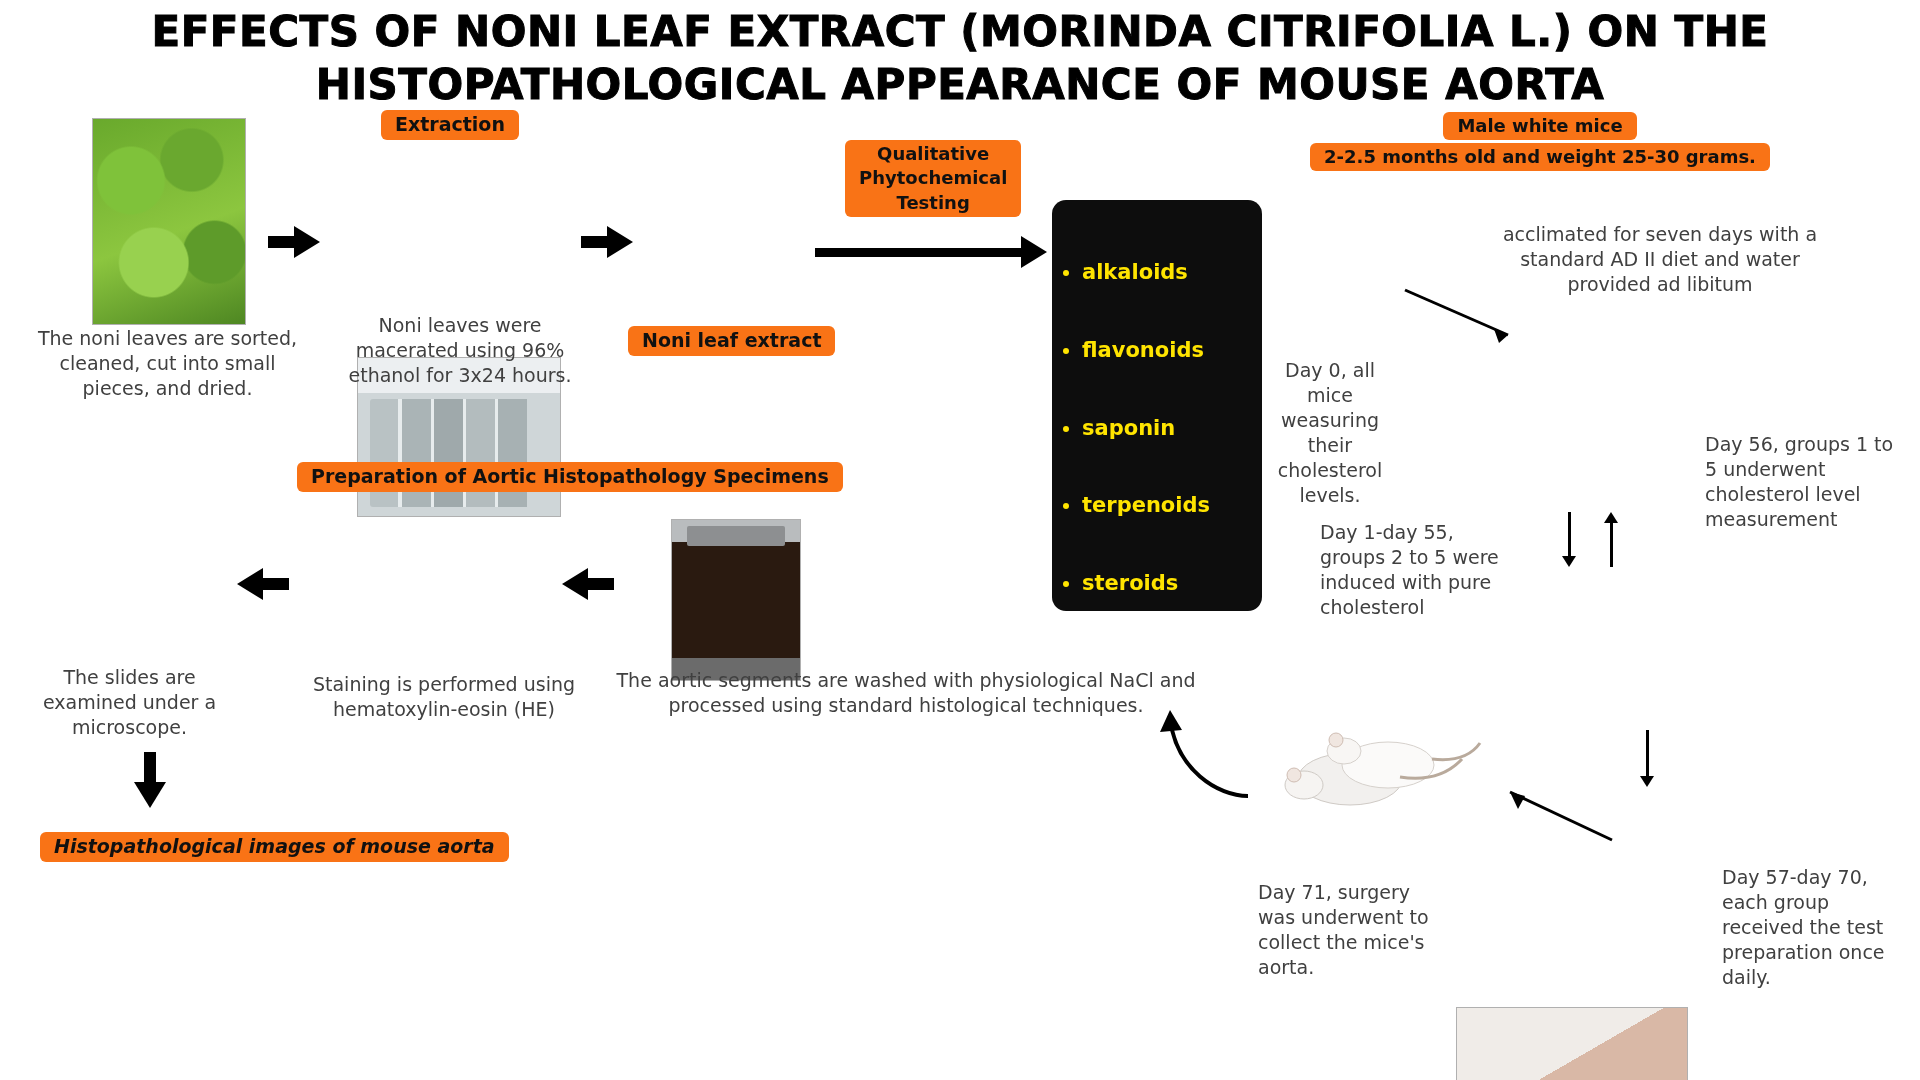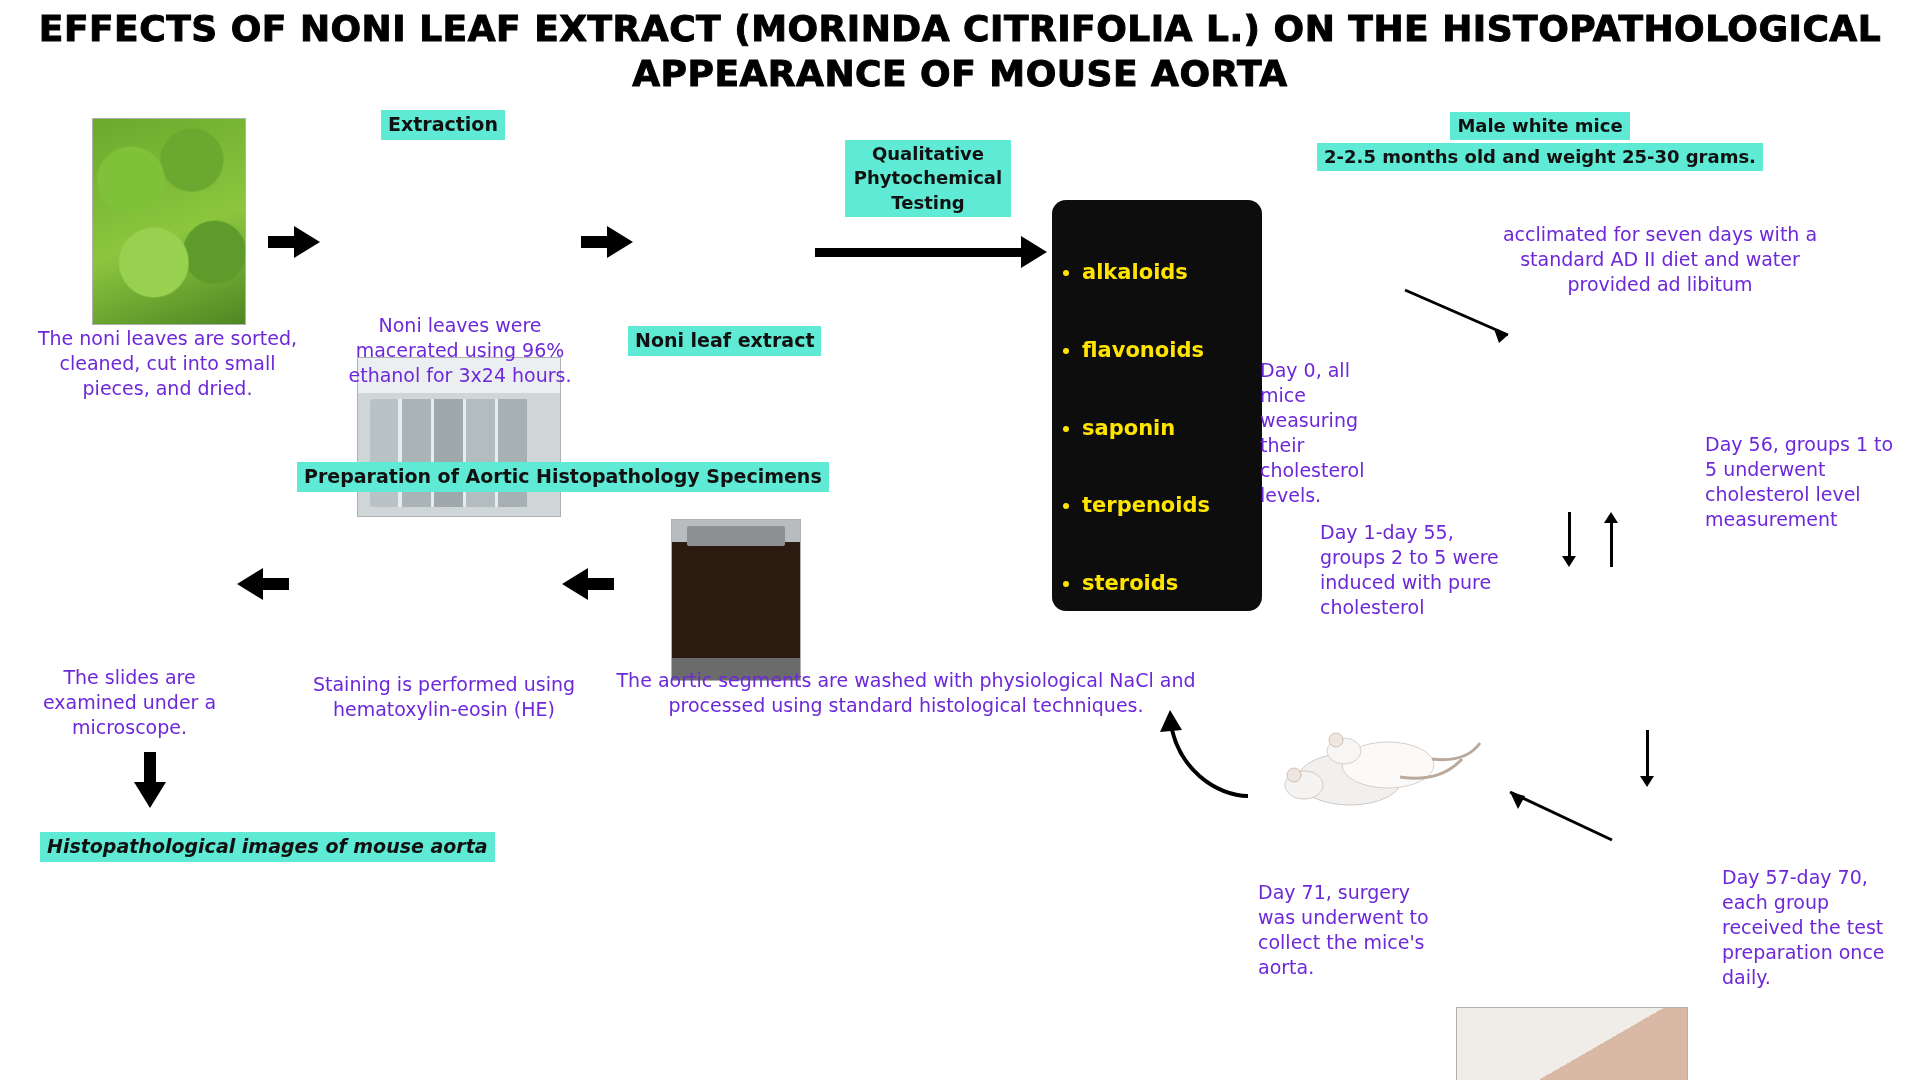--- a/index.html
+++ b/index.html
@@ -7,34 +7,34 @@
     width:1920px;height:1080px;position:relative;
     background:#ffffff;
     font-family:"DejaVu Sans", sans-serif;
     overflow:hidden;
   }
   .abs{position:absolute;}
   
   #title{
     left:0;top:6px;width:1920px;text-align:center;
     font-family:"DejaVu Sans", sans-serif;
-    font-weight:900;font-size:36px;line-height:1.25;
+    font-weight:900;font-size:42px;line-height:1.25;
     letter-spacing:0.5px;color:#000;
     text-transform:uppercase;
     -webkit-text-stroke:1px #000;
   }
   
   .hl{
-    background:#5eead4;color:#111;font-weight:700;
-    padding:2px 7px;display:inline-block;border-radius:0;
+    background:#f97316;color:#111;font-weight:700;
+    padding:2px 14px;display:inline-block;border-radius:6px;
     font-size:19px;line-height:1.35;
   }
   .hl.small{font-size:18px;}
   .caption{
-    font-size:19px;line-height:1.32;color:#6d28d9;text-align:center;
+    font-size:19px;line-height:1.32;color:#404040;text-align:center;
     font-weight:500;
   }
   .caption.left{text-align:left;}
   
   .photo{
     background:#c9c9c9;border:1px solid #b0b0b0;overflow:hidden;position:relative;
   }
   .photo.leaves{
     background:
       radial-gradient(circle at 25% 30%, #7fc23a 0 18%, transparent 19%),
@@ -163,21 +163,21 @@
     <path d="M162 52 q34 4 48 -16" stroke="#b9aa9c" stroke-width="3" fill="none"></path>
   </svg>
 </div>
 <div class="abs caption" style="left:1485px;top:222px;width:350px;">acclimated for seven days with a standard AD II diet and water provided ad libitum</div>
 
 <svg class="abs" style="left:1400px;top:285px;" width="130" height="65">
   <line x1="5" y1="5" x2="108" y2="50" stroke="#000" stroke-width="3"></line>
   <polygon points="108,50 94,44 99,58" fill="#000"></polygon>
 </svg>
 
-<div class="abs caption left" style="left:1260px;top:358px;width:140px;">Day 0, all mice weasuring their cholesterol levels.</div>
+<div class="abs caption left" style="left:1260px;top:358px;width:140px;text-align:center;">Day 0, all mice weasuring their cholesterol levels.</div>
 <div class="abs photo bloodtest" style="left:1456px;top:368px;width:230px;height:132px;"></div>
 
 <div class="abs caption left" style="left:1705px;top:432px;width:195px;">Day 56, groups 1 to 5 underwent cholesterol level measurement</div>
 
 <div class="abs" style="left:1562px;top:512px;display:flex;flex-direction:column;align-items:center;">
   <div class="thin-v" style="height:44px;"></div>
     <div class="thin-head-d"></div>
 </div>
 
 <div class="abs" style="left:1604px;top:512px;display:flex;flex-direction:column;align-items:center;">

